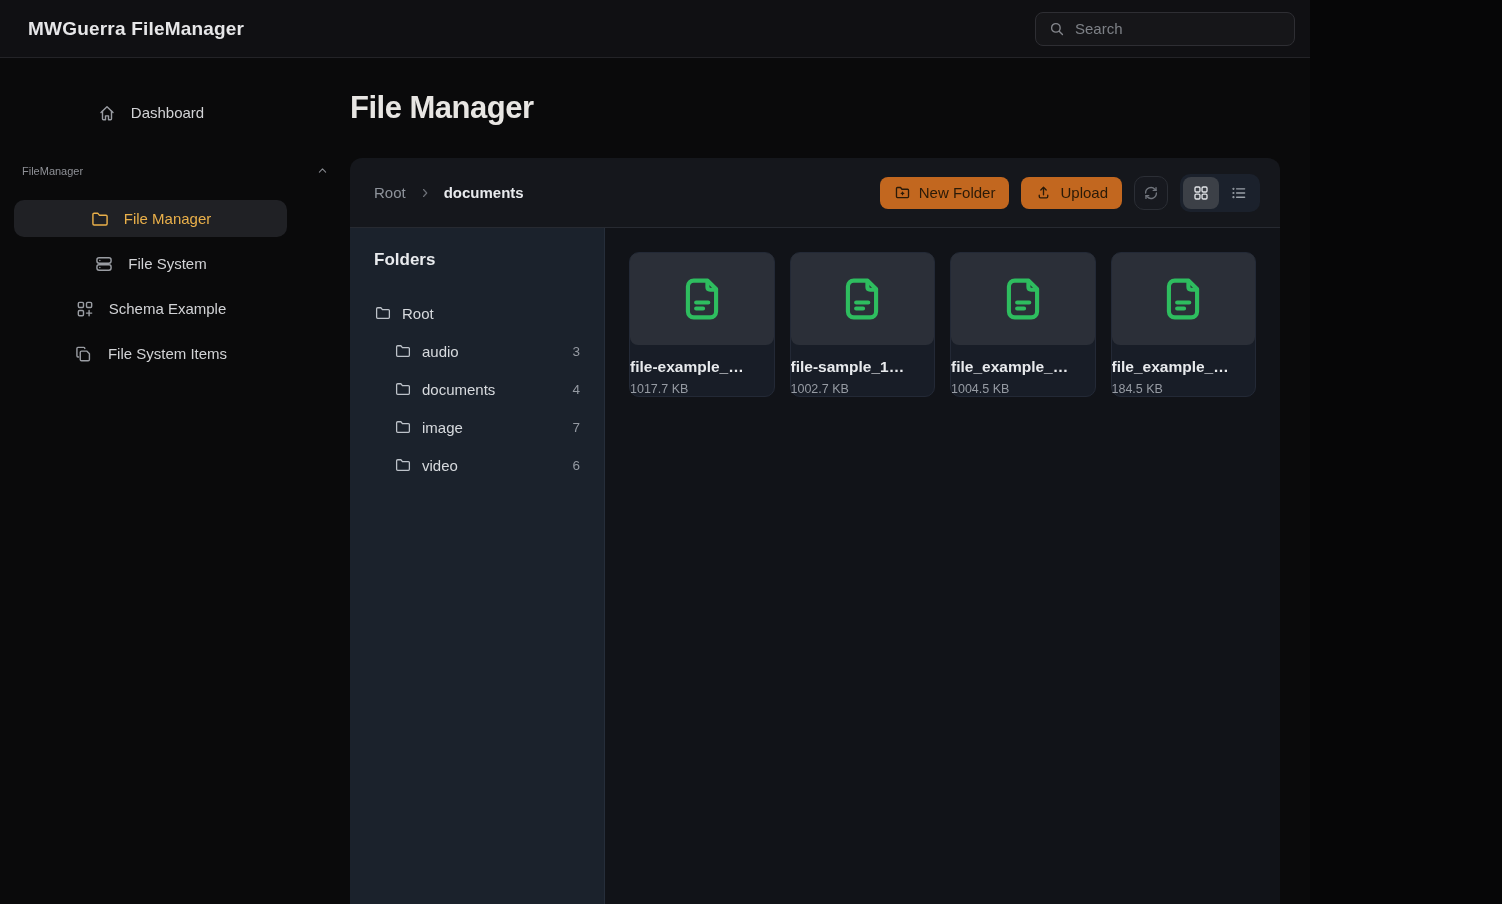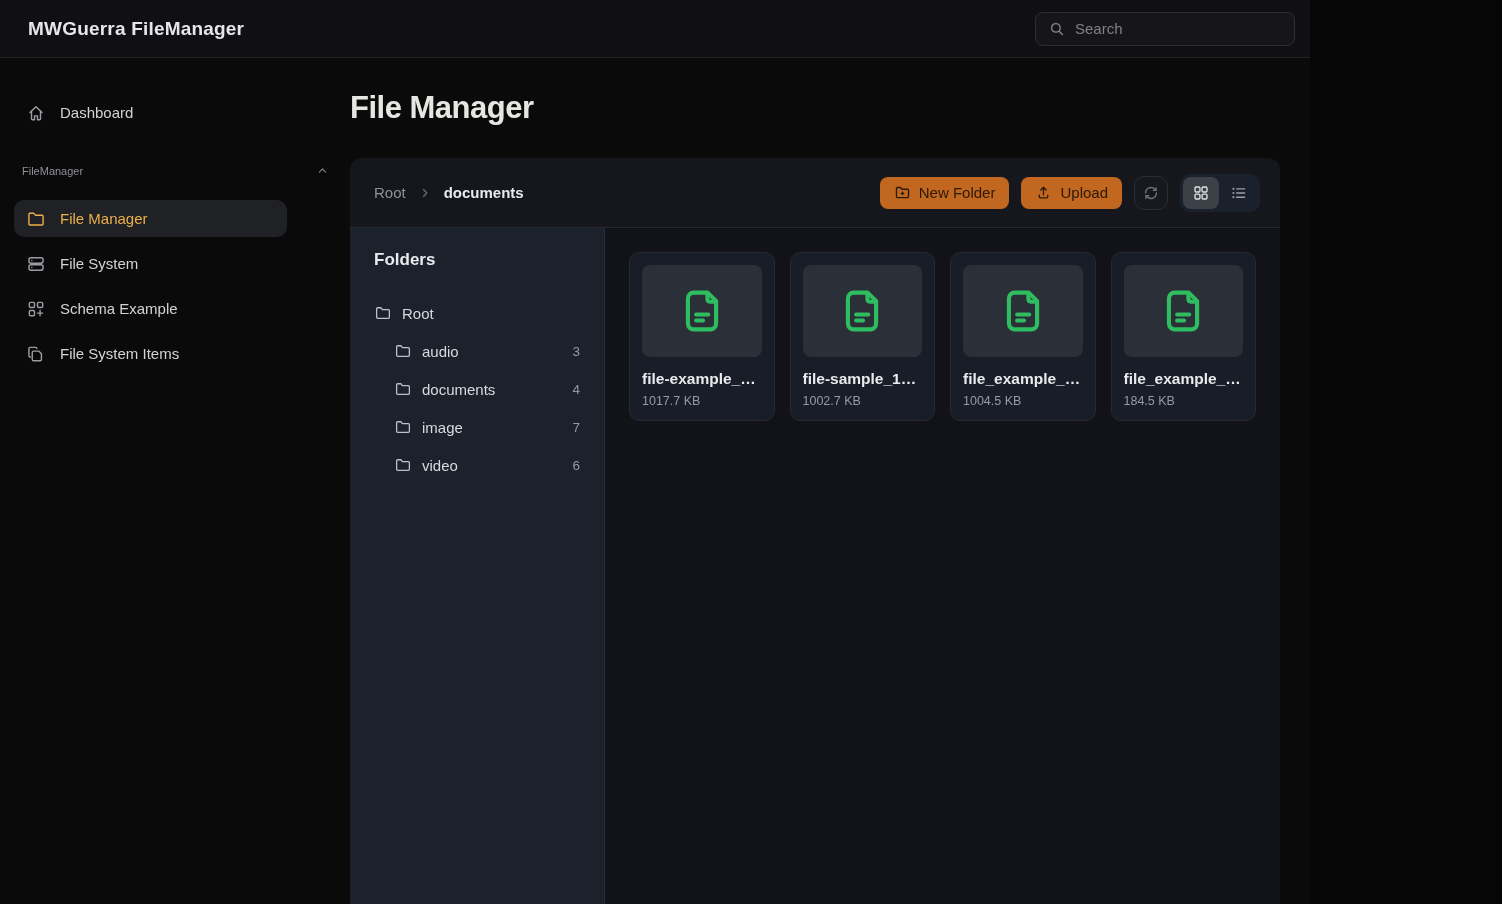--- a/index.html
+++ b/index.html
@@ -16,21 +16,21 @@
   .search svg { flex:none; }
   .search input { background:transparent; border:none; outline:none; color:#d5d6d9; font-size:15px; width:100%; }
   .search input::placeholder { color:#7d8086; }
 
   
   .shell { flex:1; display:flex; min-height:0; }
 
   
   .sidebar { width:350px; flex:none; padding-top:36px; }
   .nav-item { display:flex; align-items:center; gap:14px; height:37px; margin:0 63px 8px 14px;
-              padding:0 12px; border-radius:10px; color:#d2d3d6; font-size:15px; cursor:pointer; }
+              padding:0 12px; border-radius:10px; color:#d2d3d6; font-size:15px; cursor:pointer;justify-content:center; }
   .nav-item .ic { display:flex; color:#9a9da3; }
   .nav-item.active { background:#202125; color:#eab04a; }
   .nav-item.active .ic { color:#eab04a; }
   .section-header { display:flex; justify-content:space-between; align-items:center;
                     margin:32px 20px 22px 22px; color:#8e9096; font-size:11px;gap:8px; }
   .section-header .ic { color:#85878d; display:flex; }
 
   
   .content { flex:1; min-width:0; padding-right:30px; display:flex; flex-direction:column; }
   .page-title { margin-top:32px; font-size:31px; line-height:36px; font-weight:800;
@@ -62,21 +62,21 @@
   .folders { width:255px; flex:none; background:#1b222c; border-right:1px solid #262e3a; padding:22px 24px; }
   .folders-title { font-size:17px; font-weight:700; color:#e8eaed; margin-bottom:24px; }
   .tree-row { display:flex; align-items:center; gap:10px; height:38px; color:#d7dade; font-size:15px; cursor:pointer; }
   .tree-row .ic { display:flex; color:#bdc2c9; }
   .tree-row.child { padding-left:20px; }
   .tree-count { margin-left:auto; color:#959aa2; font-size:13.5px; }
 
   
   .files { flex:1; background:#111318; padding:24px; display:grid;
            grid-template-columns:repeat(4,1fr); gap:15px; align-content:start; overflow:hidden; }
-  .card { background:#181d27; border:1px solid #232936; border-radius:10px; padding:12px; cursor:pointer; }
+  .card { background:#181d27; border:1px solid #232936; border-radius:10px; cursor:pointer; }
   .thumb { height:92px; background:#2b2f38; border-radius:8px; display:flex; align-items:center;
            justify-content:center; color:#2ebd5f; }
   .file-name { margin-top:13px; font-size:15.5px; font-weight:600; color:#e8eaed;
                white-space:nowrap; overflow:hidden; text-overflow:ellipsis; }
   .file-size { margin-top:6px; font-size:12.5px; color:#969ba3; }
 </style>
 </head>
 <body>
 
 <div class="app">

